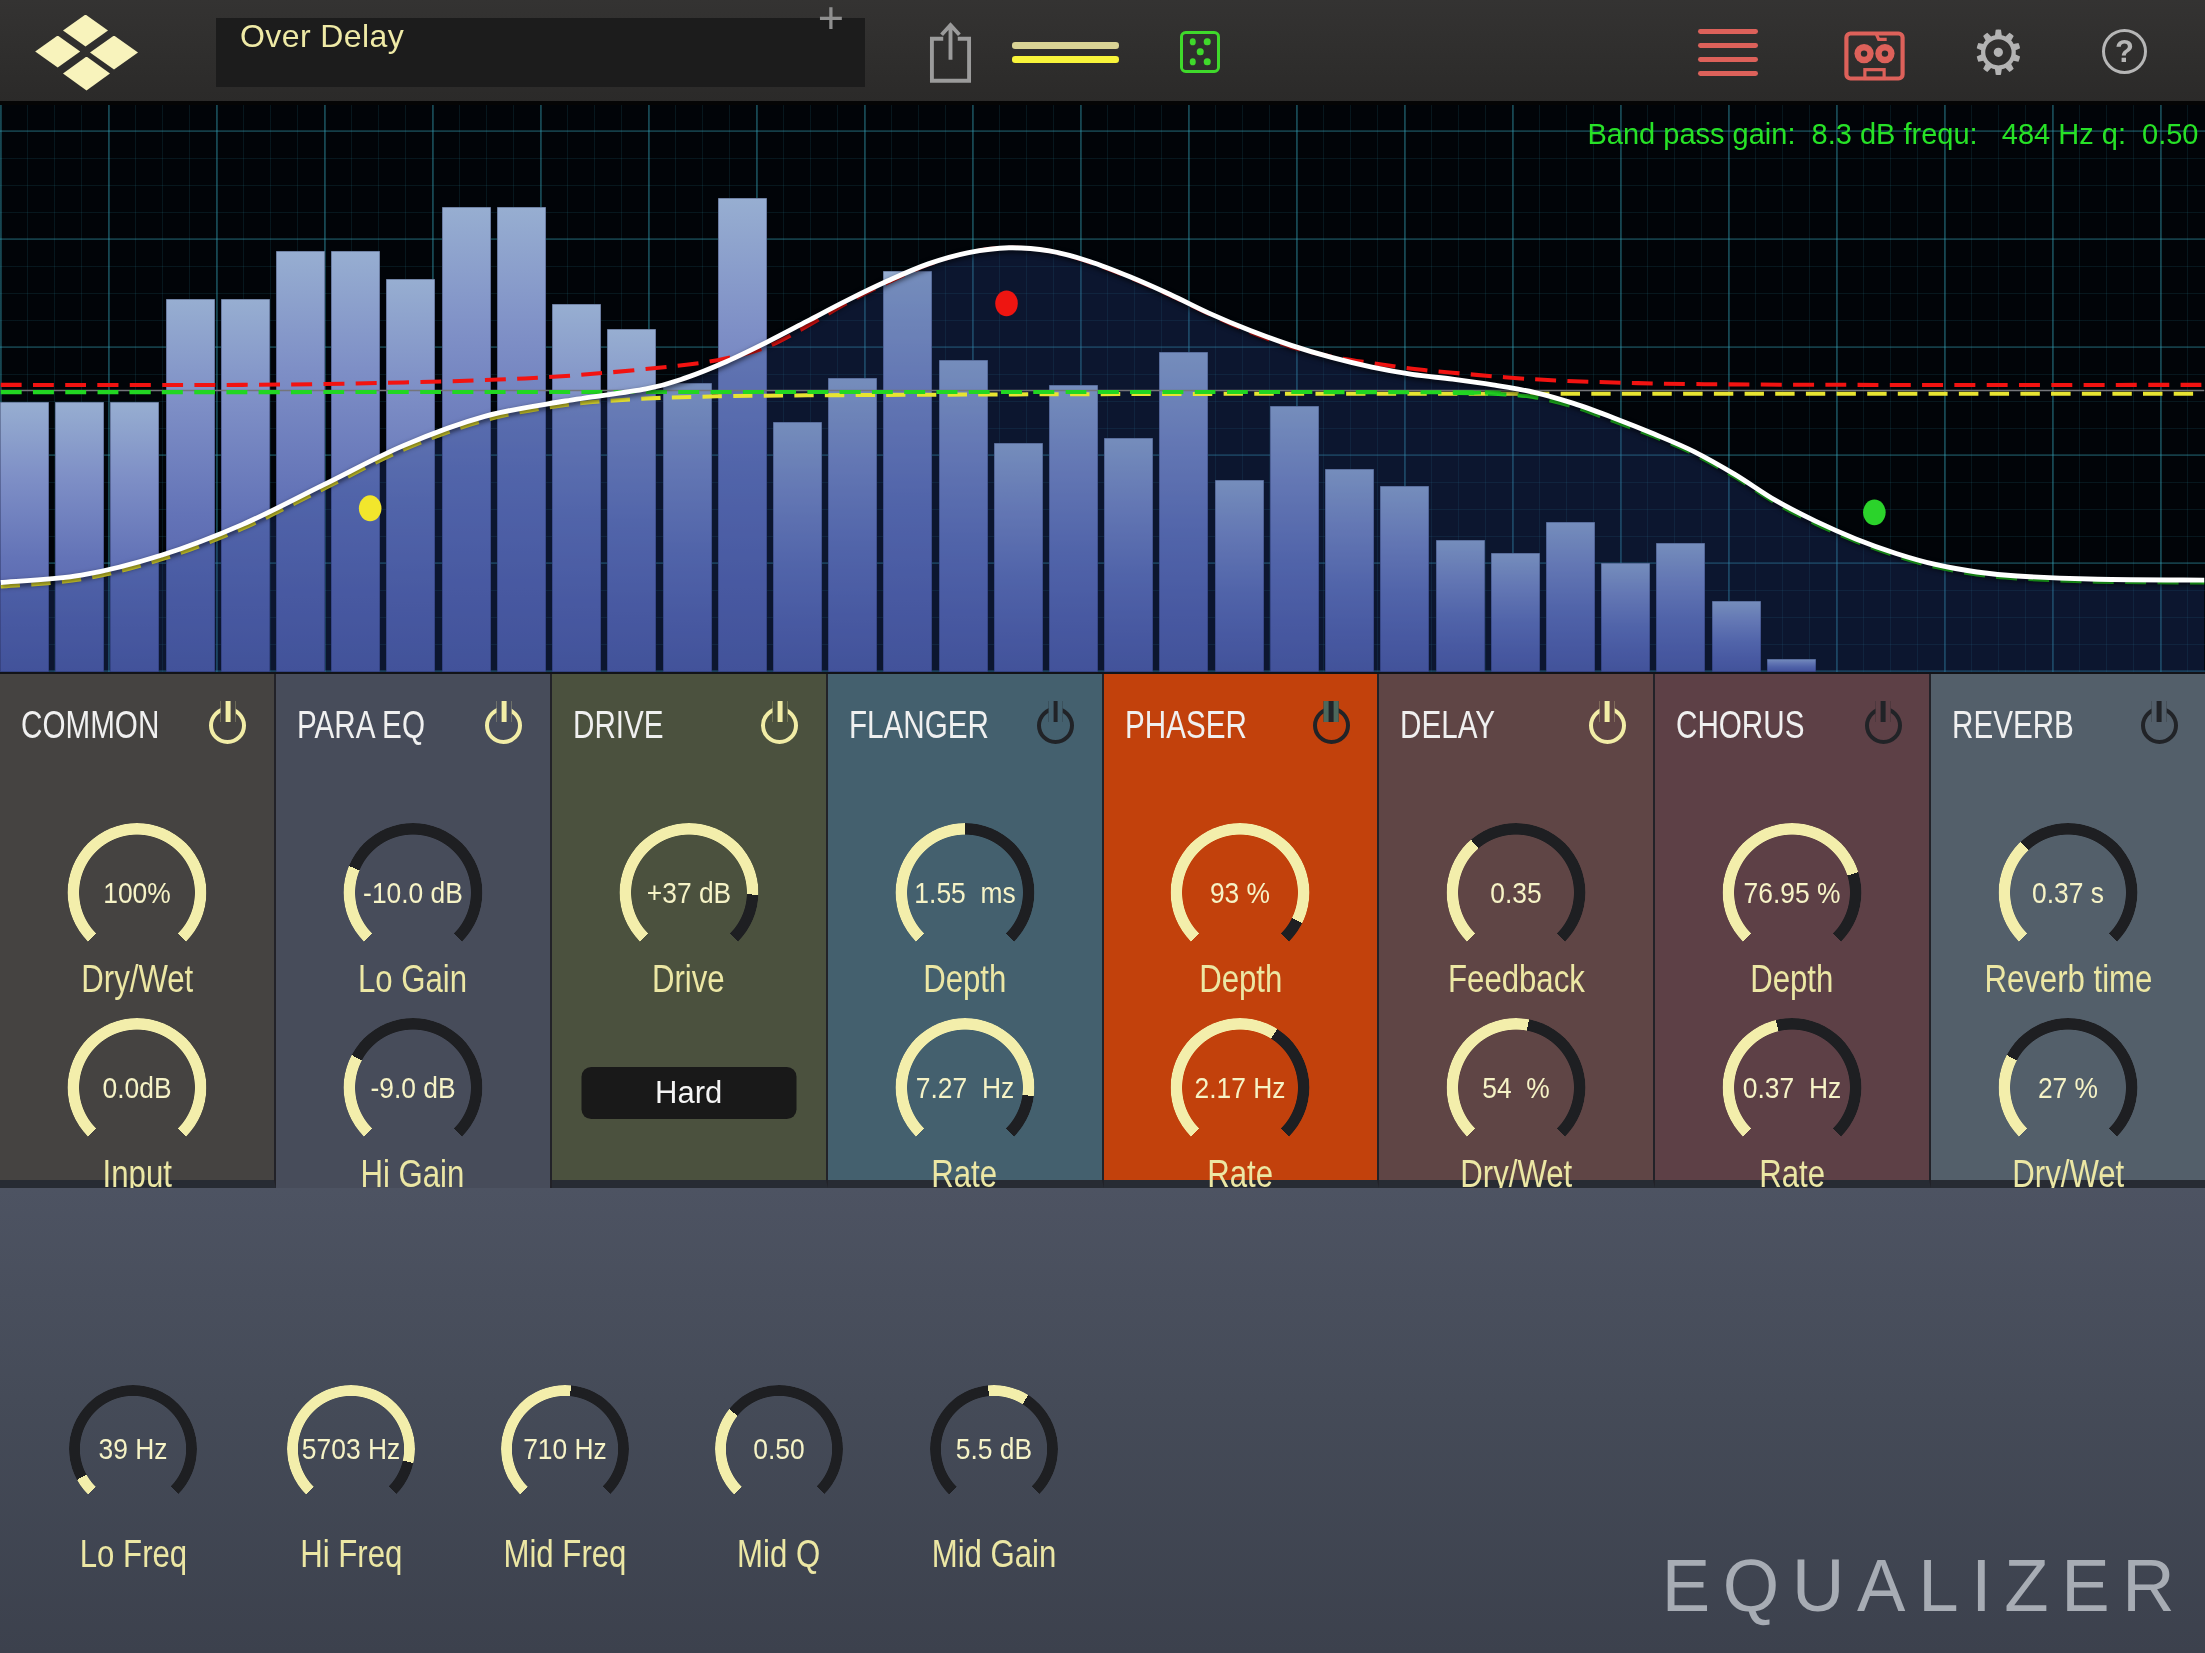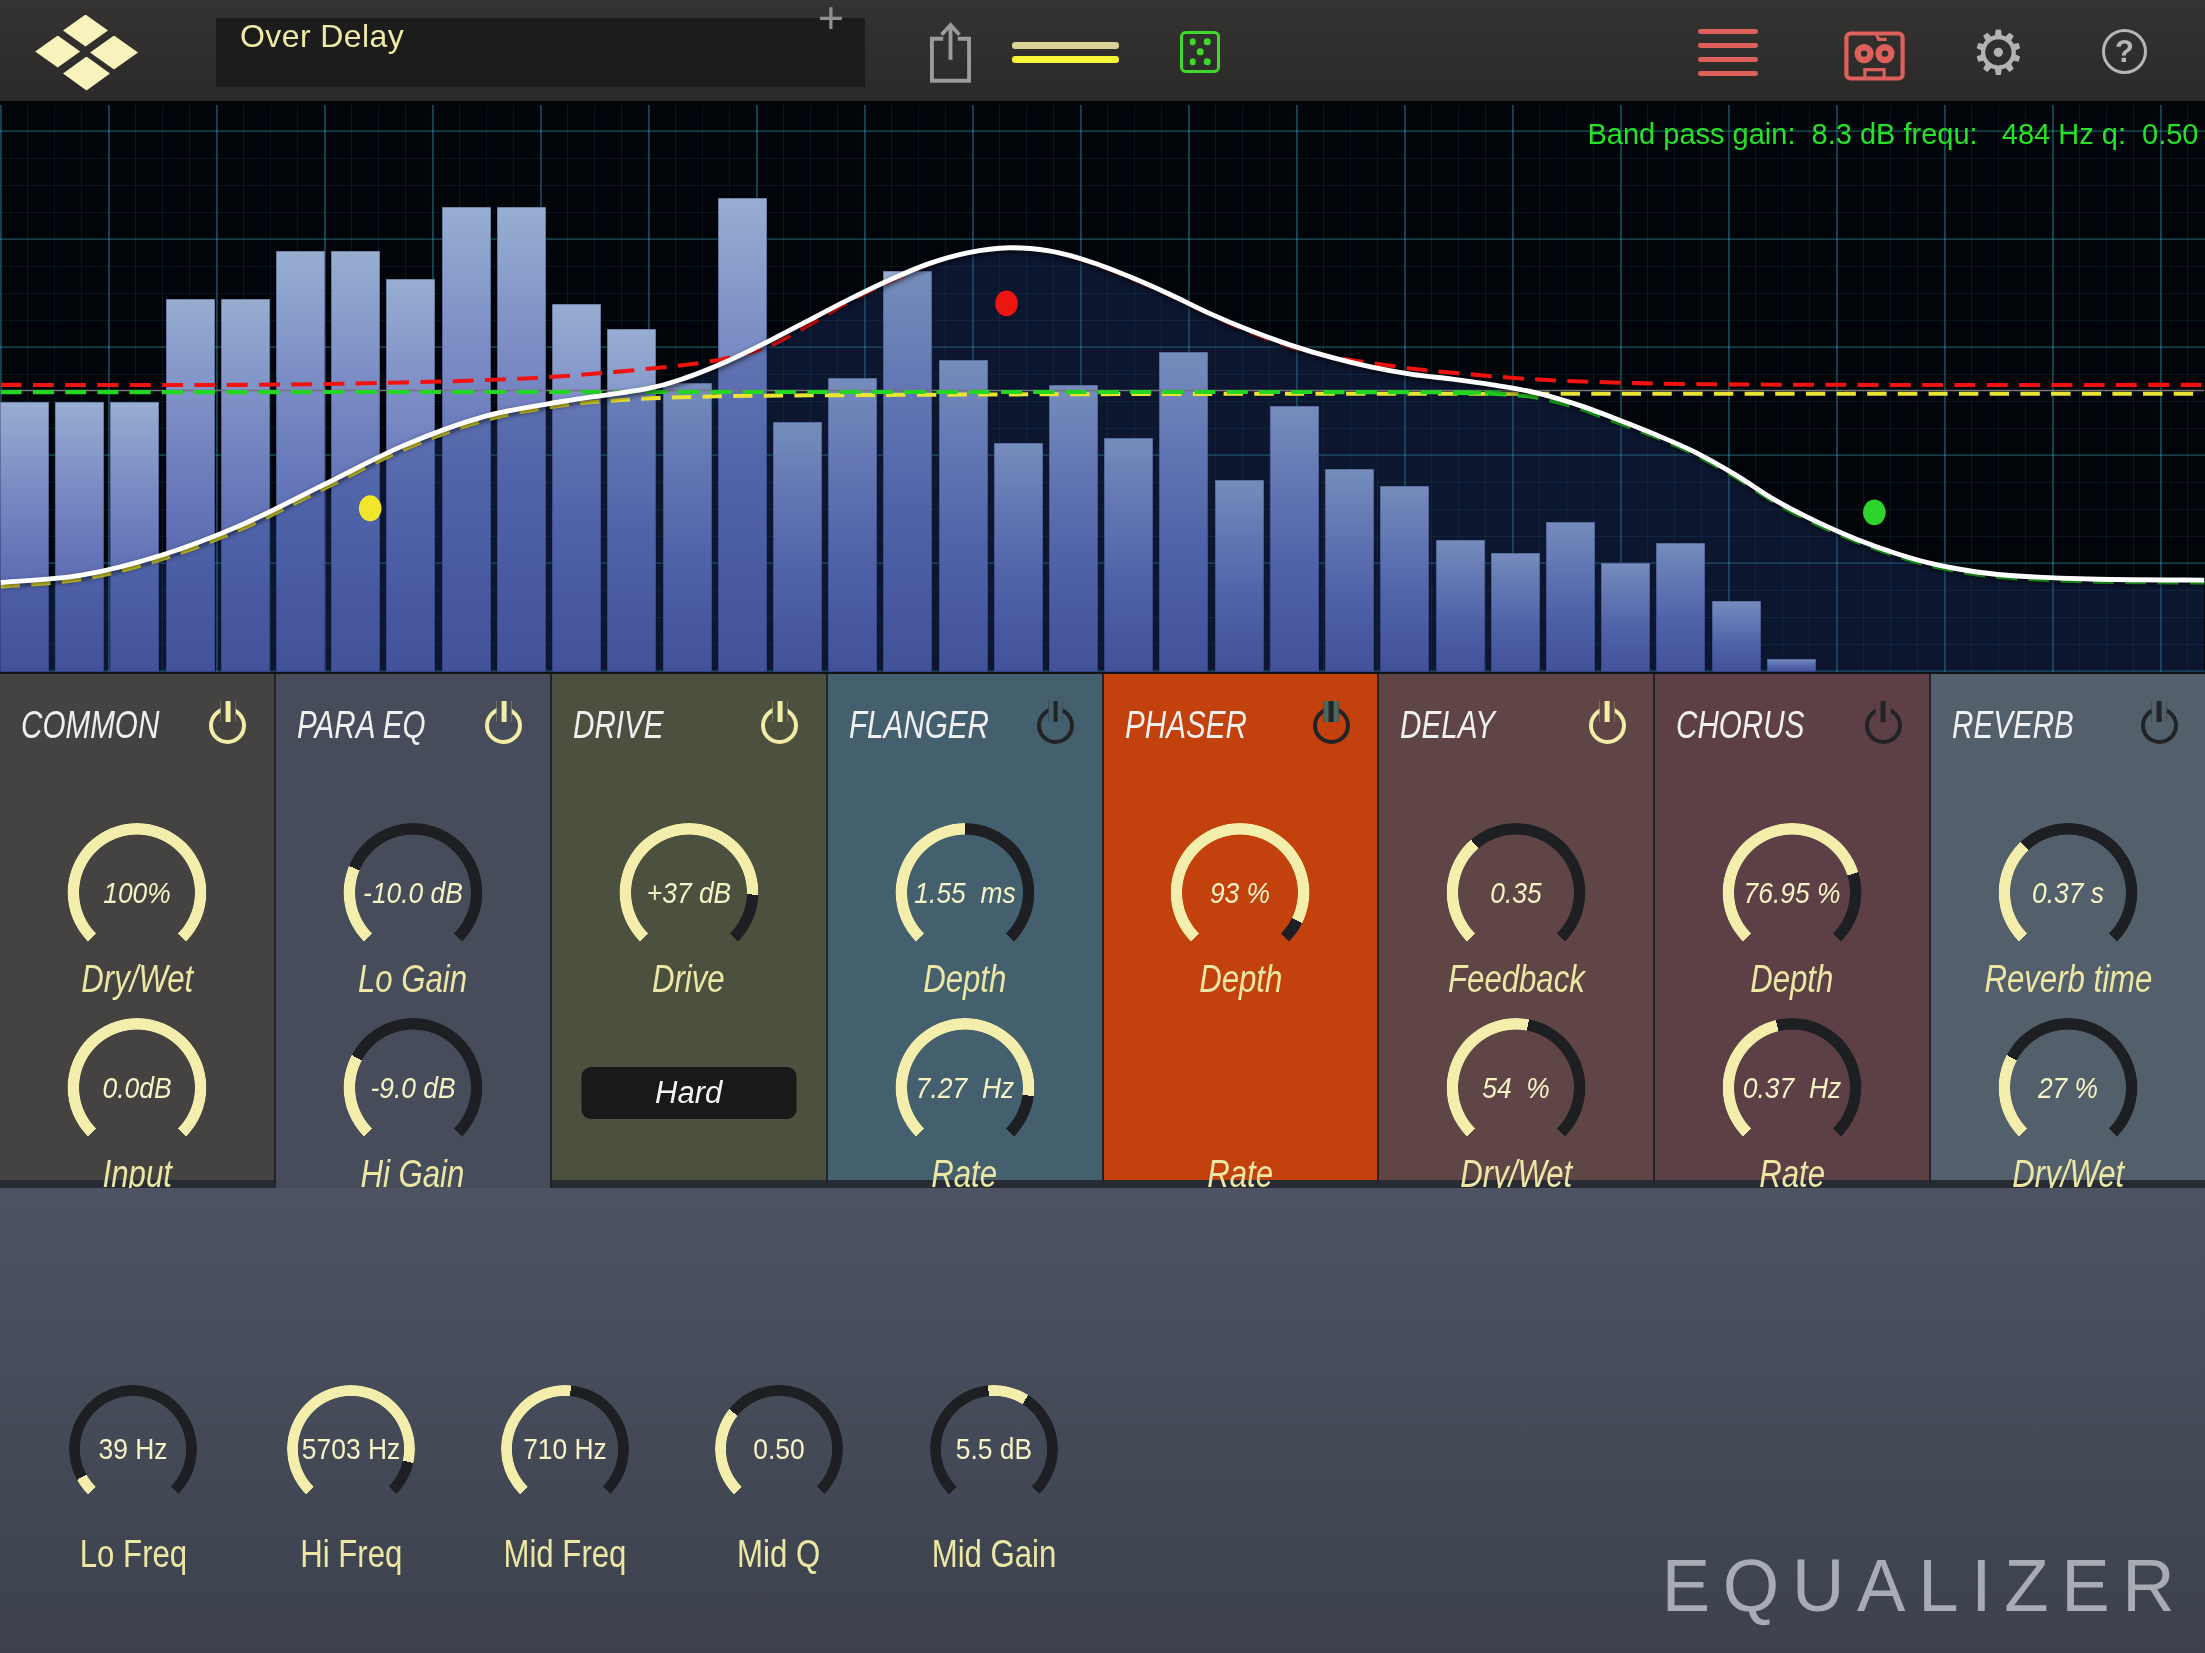--- a/index.html
+++ b/index.html
@@ -42,21 +42,21 @@
   #bars{position:absolute;inset:0;}
   .sbar{position:absolute;bottom:0;width:49px;border-radius:0.8px;
         background:linear-gradient(180deg,#97aed1 0%,#7e8fc6 28%,#6373b7 58%,#5663ab 82%,#4e5aa1 100%);
         box-shadow:inset 0 0 0 0.8px rgba(5,10,40,.35);}
   #curves{position:absolute;left:0;top:0;}
   #readout{position:absolute;right:6.5px;top:13px;color:#27e227;font-size:29px;white-space:pre;}
 
   
   #panels{position:absolute;left:0;top:672px;width:2205px;height:516px;display:flex;border-top:2.4px solid #121318;box-sizing:border-box;}
   .panel{position:relative;flex:1;box-sizing:border-box;border-right:2.4px solid #222228;
-         background-image:linear-gradient(rgba(255,255,255,.05),rgba(0,0,0,.10));font-style:italic;}
+         background-image:linear-gradient(rgba(255,255,255,.05),rgba(0,0,0,.10));}
   .panel:last-child{border-right:none;}
   .panel.closed{border-bottom:8px solid #272b33;}
   .phead{position:absolute;left:0;top:29px;width:100%;display:flex;align-items:center;justify-content:space-between;
          padding:0 27.4px 0 21px;box-sizing:border-box;}
   .ptitle{color:#f0f0f0;font-size:39px;transform:scaleX(.76);transform-origin:left center;white-space:nowrap;}
   .pwr{position:relative;width:37px;height:37px;border:4.8px solid var(--pcol);border-radius:50%;box-sizing:border-box;}
   .pwr i{position:absolute;left:50%;top:-9.7px;transform:translateX(-50%);width:4.8px;height:21px;background:var(--pcol);
          border-left:5.7px solid var(--panel);border-right:5.7px solid var(--panel);}
   .knob{position:absolute;transform:translateX(-50%);}
   .kring{position:absolute;inset:0;border-radius:50%;
@@ -250,20 +250,24 @@
       <span class="ptitle">PHASER</span>
       <span class="pwr">
             <i></i>
           </span>
     </div>
   <div class="knob " style="width: 139px; height: 139px; left: 50%; top: 149px;">
           <div class="kring" style="--t: 12px; background: conic-gradient(from 225deg, rgb(30, 31, 34) 0deg, rgb(30, 31, 34) 0deg, rgb(243, 238, 171) 0deg, rgb(243, 238, 171) 251.1deg, rgb(30, 31, 34) 251.1deg, rgb(30, 31, 34) 270deg, transparent 270deg, transparent 360deg);"></div>
           <div class="kval">93 %</div>
         </div>
         <div class="klabel" style="top: 284px;"><span>Depth</span></div>
+        <div class="knob " style="width: 139px; height: 139px; left: 50%; top: 344px;">
+          <div class="kring" style="--t: 12px; background: conic-gradient(from 225deg, rgb(30, 31, 34) 0deg, rgb(30, 31, 34) 0deg, rgb(243, 238, 171) 0deg, rgb(243, 238, 171) 167.4deg, rgb(30, 31, 34) 167.4deg, rgb(30, 31, 34) 270deg, transparent 270deg, transparent 360deg);"></div>
+          <div class="kval">2.17 Hz</div>
+        </div>
         <div class="klabel" style="top: 479px;"><span>Rate</span></div>
       </section>
       <section class="panel closed" style="background: rgb(95, 69, 69); --panel: #5f4545; --pcol: #f2eda6;">
     <div class="phead">
       <span class="ptitle">DELAY</span>
       <span class="pwr">
             <i></i>
           </span>
     </div>
   <div class="knob " style="width: 139px; height: 139px; left: 50%; top: 149px;">

